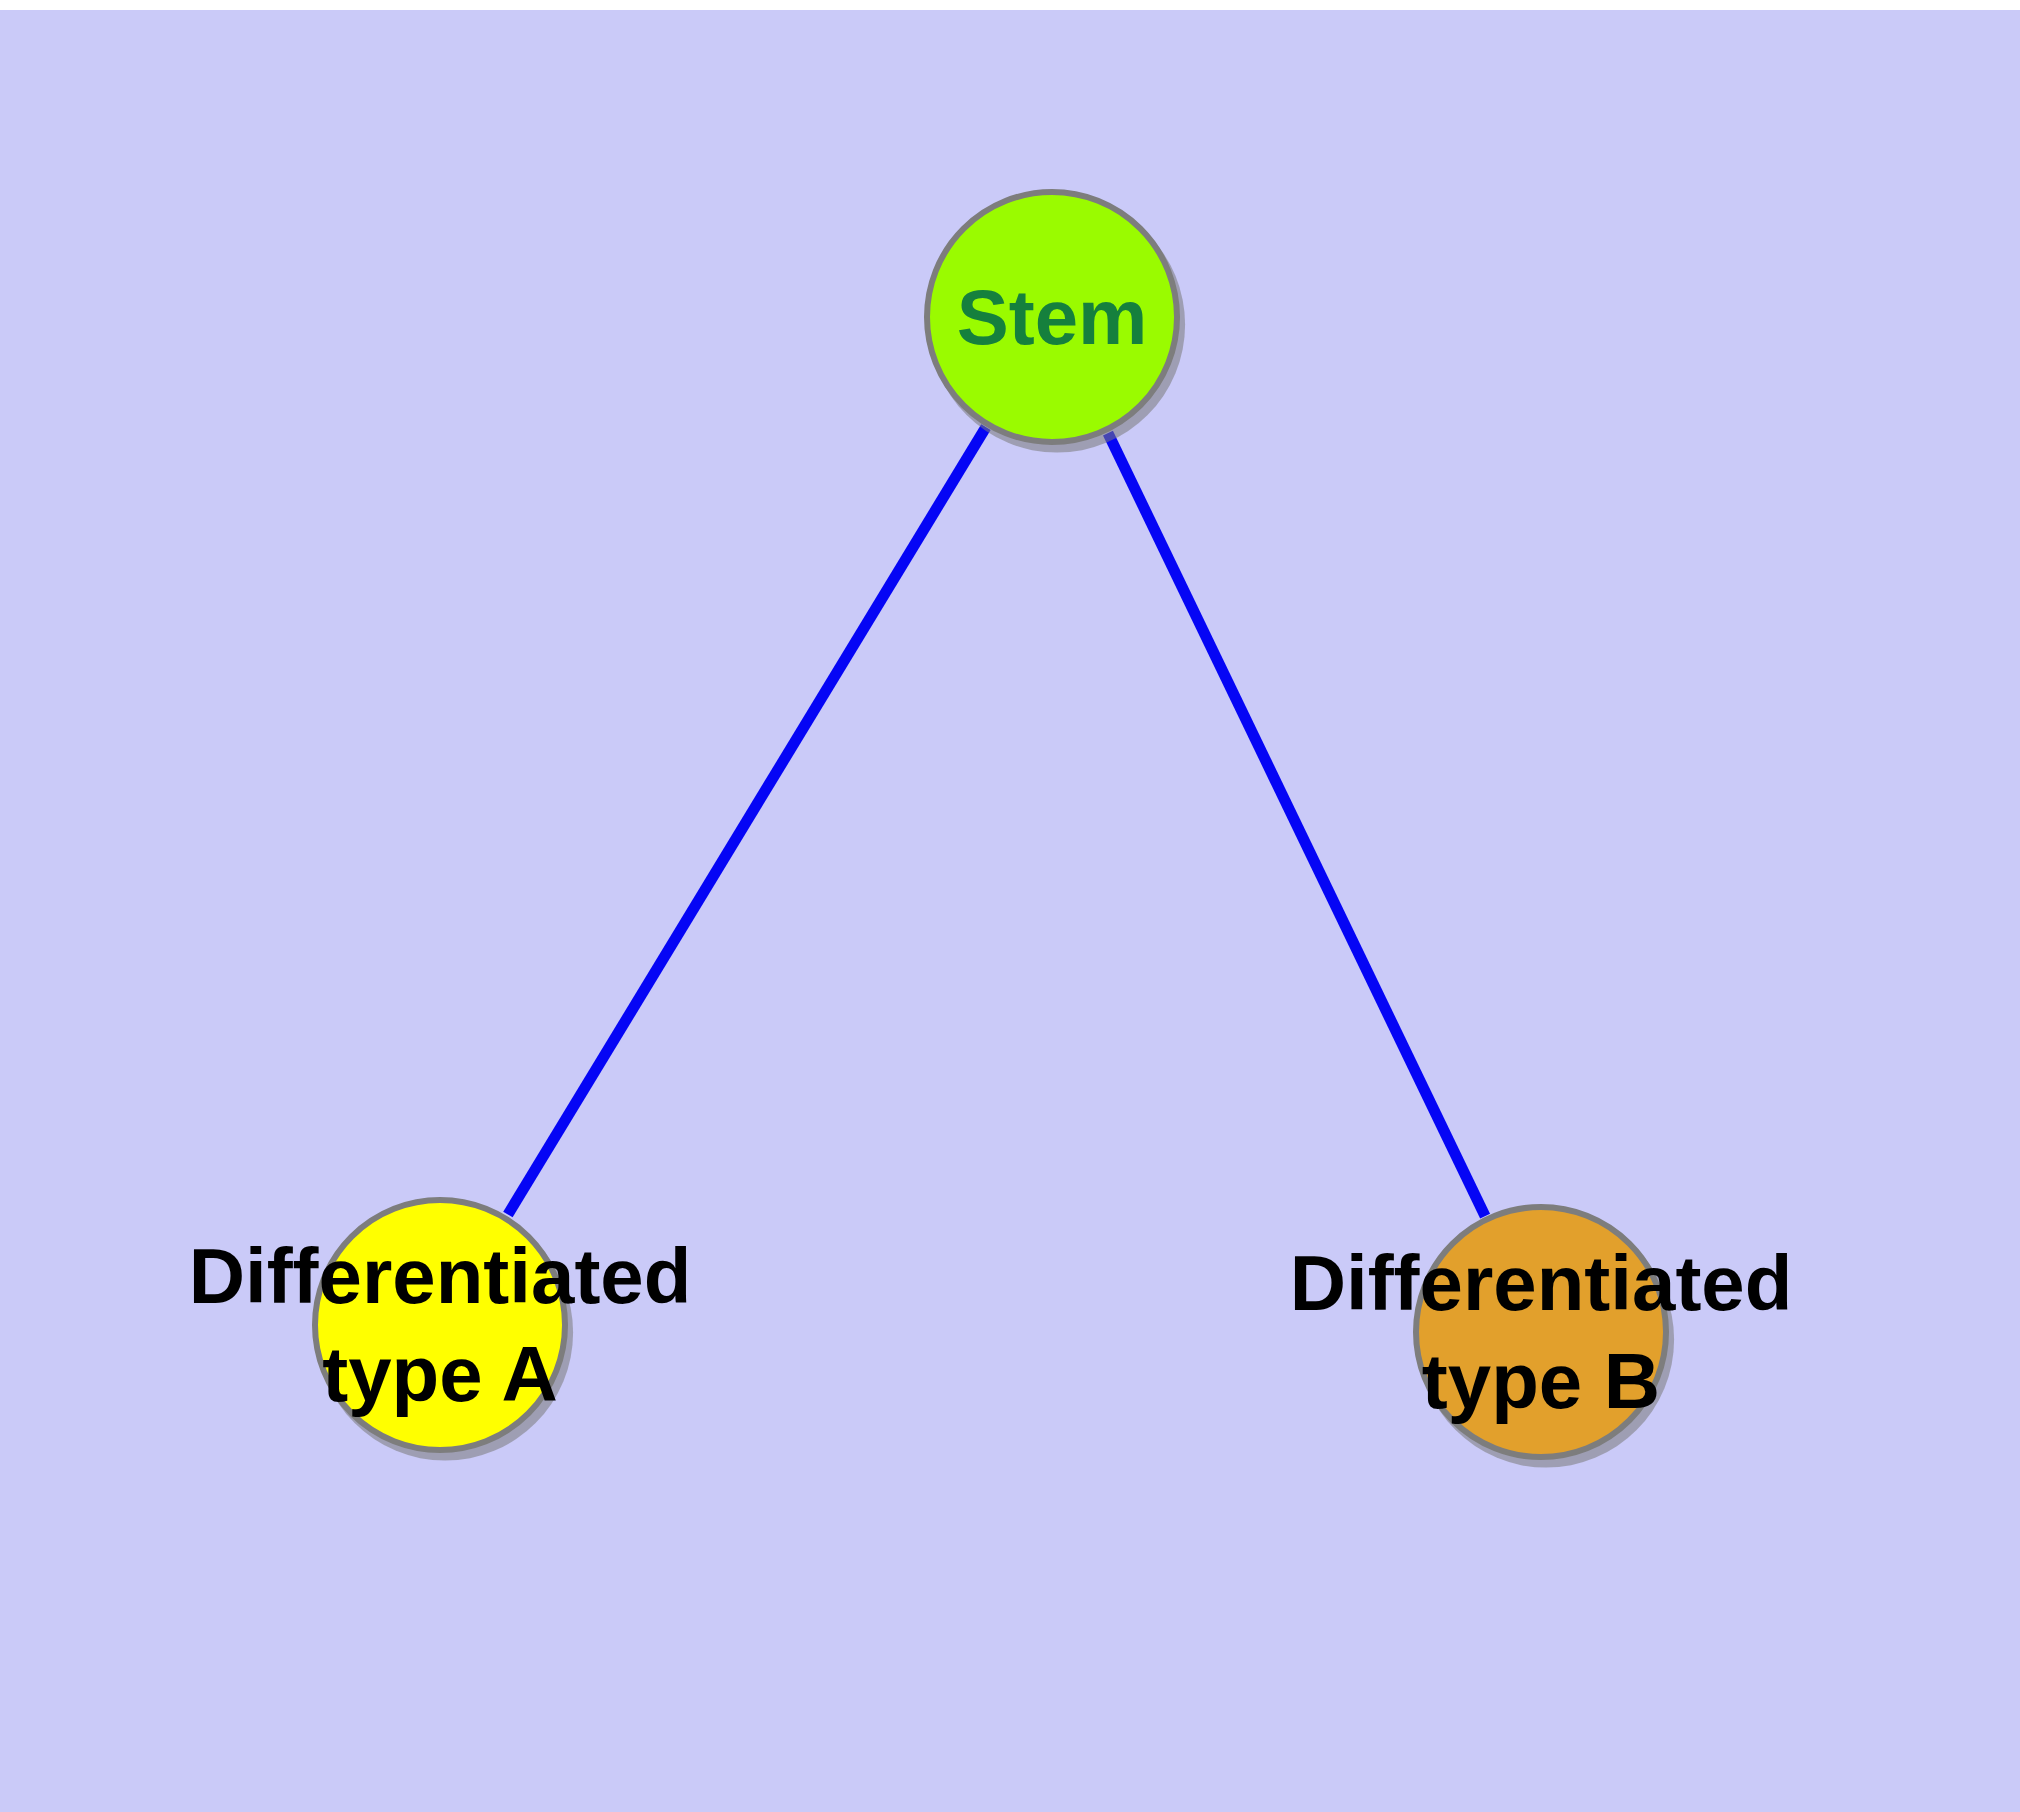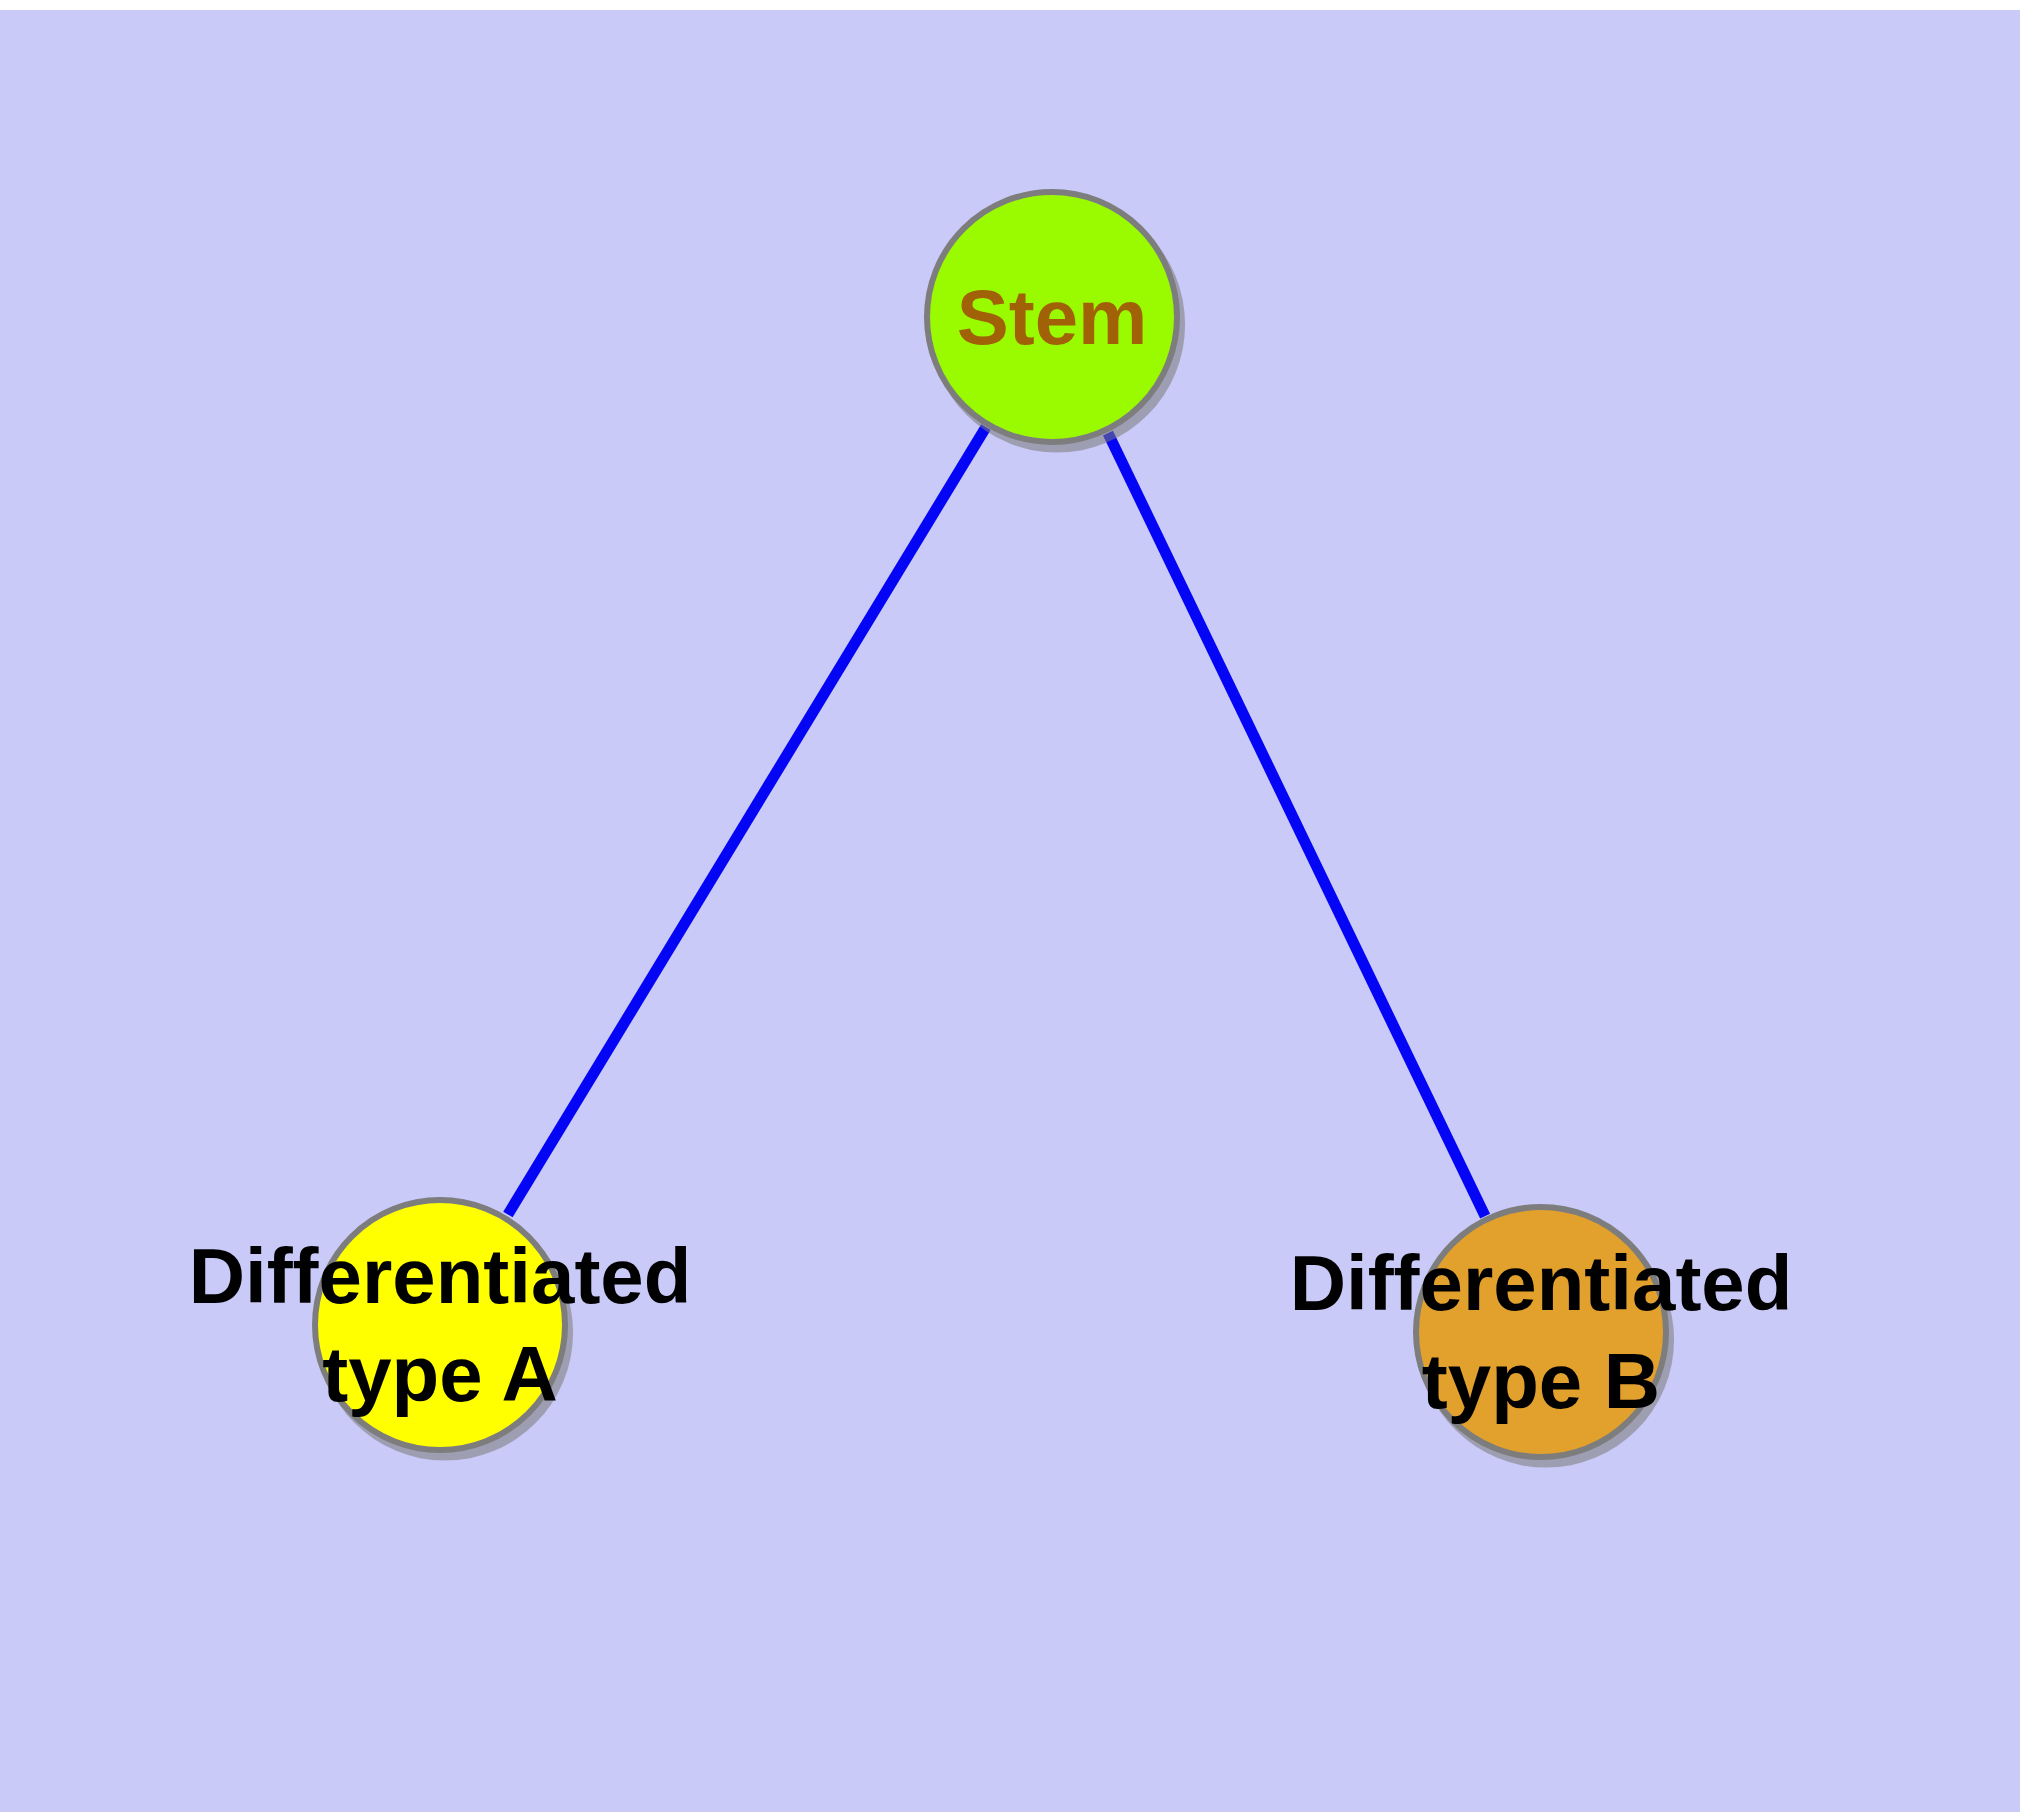--- a/index.html
+++ b/index.html
@@ -57,21 +57,21 @@
 <body>
 
 <div class="canvas" style="background-color: rgb(202, 202, 248);">
 
   <svg class="edges-layer" viewBox="0 0 2384 2138">
     <line x1="1163" y1="504" x2="599" y2="1433" stroke-width="13" stroke-linecap="butt" style="stroke: rgb(5, 5, 245);"></line>
     <line x1="1307" y1="511" x2="1752" y2="1435" stroke-width="13" stroke-linecap="butt" style="stroke: rgb(5, 5, 245);"></line>
   </svg>
 
   <div class="node node-stem" style="background-color: rgb(154, 251, 0); border-color: rgb(125, 125, 125);">
-    <div class="node-label" style="color: #a16207;">Stem</div>
+    <div class="node-label" style="color: #15803d;">Stem</div>
   </div>
 
   <div class="node node-typeA" style="background-color: rgb(255, 255, 0); border-color: rgb(125, 125, 125);">
     <div class="node-label" style="color: rgb(0, 0, 0);">Differentiated
 type A</div>
   </div>
 
   <div class="node node-typeB" style="background-color: rgb(226, 160, 44); border-color: rgb(125, 125, 125);">
     <div class="node-label" style="color: rgb(0, 0, 0);">Differentiated
 type B</div>

